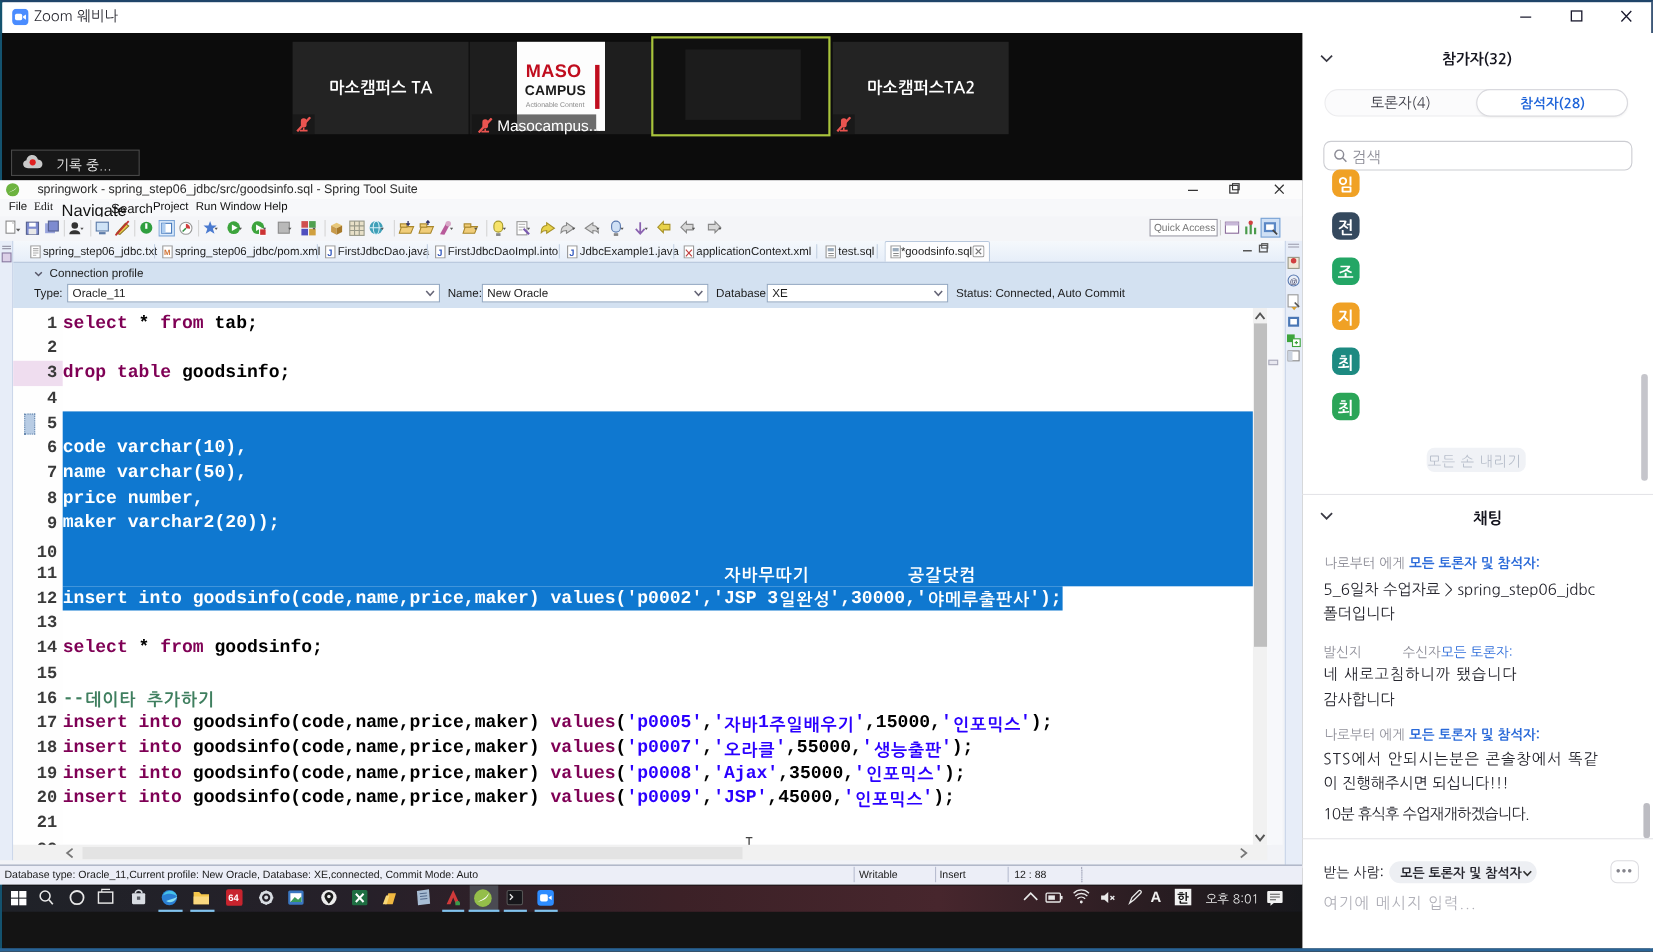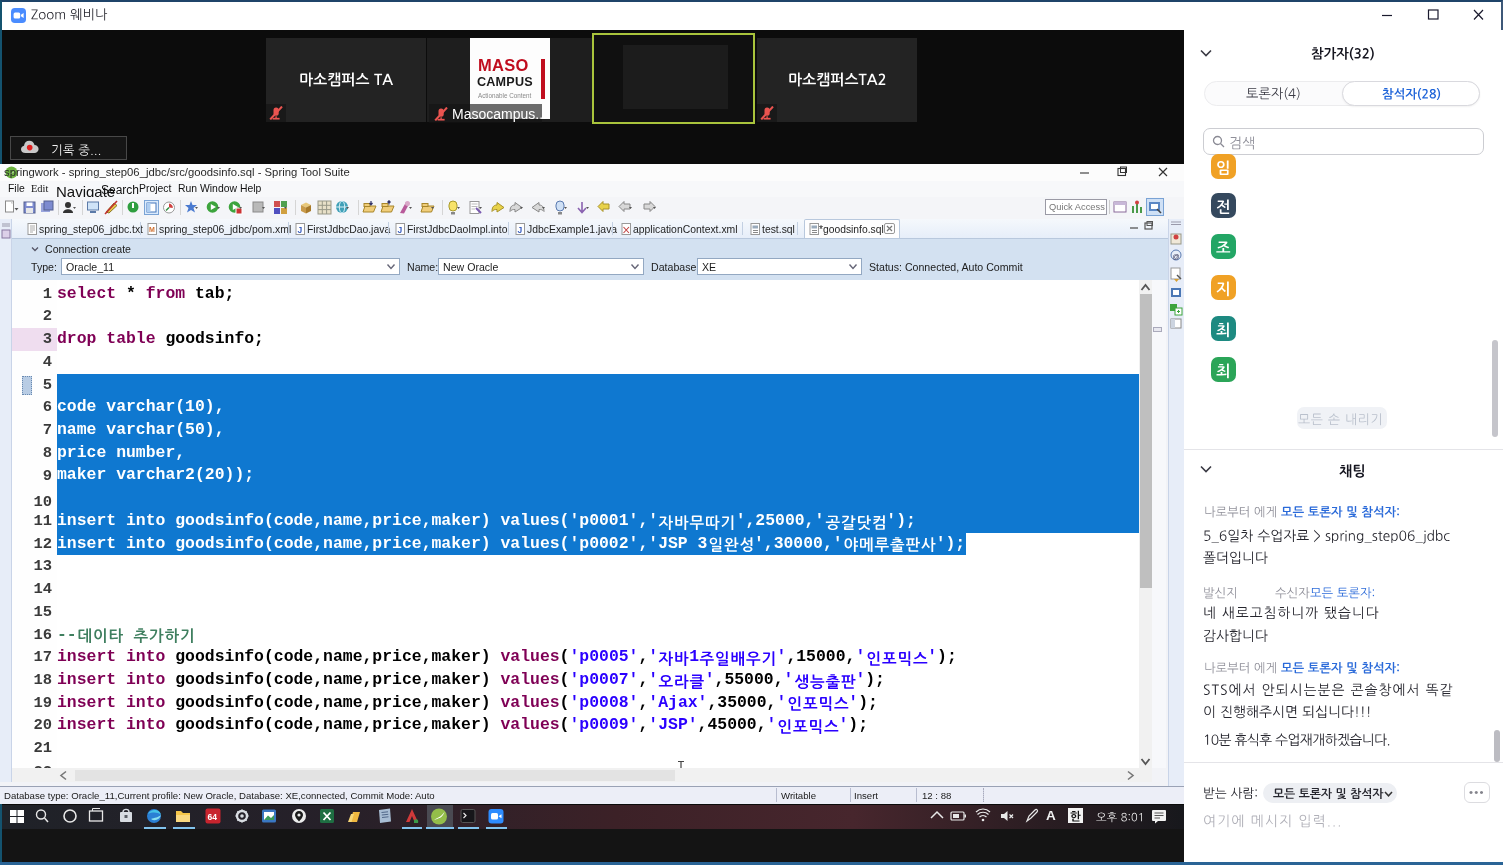--- a/index.html
+++ b/index.html
@@ -60,21 +60,21 @@
     <svg class="abs" style="left:20px;top:139px" width="20" height="17" viewBox="0 0 20 17">
 <path d="M5.5 14 C2.5 14 1 12.2 1 10.2 C1 8.4 2.3 7 4 6.7 C4.3 3.8 6.4 1.8 9.3 1.8 C11.8 1.8 13.9 3.4 14.5 5.9 C16.8 6 18.6 7.6 18.6 10 C18.6 12.3 16.8 14 14.4 14 Z" fill="#c9c9c9"></path>
 <circle cx="9.7" cy="8.6" r="2.8" fill="#e02020"></circle>
     </svg>
     <div class="abs" style="left:0;top:164px;width:1184px;height:640px;background:#f2f3f7"></div>
     <div class="abs" style="left:0;top:164px;width:1184px;height:17px;background:#fcfcfc"></div>
     <svg class="abs" style="left:5px;top:166px" width="13" height="13" viewBox="0 0 13 13">
 <circle cx="6.5" cy="6.5" r="6" fill="#6db33f"></circle>
       <path d="M3 9 C5 8 9 7.5 10.5 3.5 C9 6.5 6 7 3 9Z" fill="#fff"></path>
     </svg>
-    <div class="abs" style="left:4px;top:166px;font-size:11.3px;color:#2a2a2a;font-family:'Liberation Sans'">springwork - spring_step06_jdbc/src/goodsinfo.sql - Spring Tool Suite</div>
+    <div class="abs" style="left:34px;top:166px;font-size:11.3px;color:#2a2a2a;font-family:'Liberation Sans'">springwork - spring_step06_jdbc/src/goodsinfo.sql - Spring Tool Suite</div>
     <svg class="abs" style="left:1075px;top:166px" width="100" height="13" viewBox="0 0 100 13">
 <path d="M5 7 L14 7" stroke="#333" stroke-width="1.1"></path>
 <rect x="43" y="2.5" width="7.5" height="7" fill="none" stroke="#333" stroke-width="1.1"></rect>
 <rect x="45.5" y="1" width="6" height="5.5" fill="none" stroke="#333" stroke-width="1"></rect>
 <path d="M84 2 L92 10 M92 2 L84 10" stroke="#333" stroke-width="1.2"></path>
     </svg>
     <div class="abs" style="left:0;top:181px;width:1184px;height:16px;background:#f7f8fa"></div>
     <div class="abs" style="left:8px;top:182.5px;font-size:10.4px;color:#111;font-family:'Liberation Sans'">File</div>
     <div class="abs" style="left:31px;top:182.5px;font-size:10.4px;color:#111;font-family:Liberation Serif, serif">Edit</div>
     <div class="abs" style="left:56px;top:182.5px;font-size:15px;color:#111;font-family:Liberation Sans, sans-serif">Navigate</div>
@@ -306,21 +306,21 @@
     <svg class="abs" style="left:884px;top:223px" width="11" height="11" viewBox="0 0 11 11">
       <rect x="0.5" y="0.5" width="10" height="10" rx="1.5" fill="none" stroke="#999"></rect>
       <path d="M3 3 L8 8 M8 3 L3 8" stroke="#777" stroke-width="1.2"></path>
     </svg>
     <svg class="abs" style="left:1128px;top:221px" width="30" height="10" viewBox="0 0 30 10">
 <path d="M2 7 L10 7" stroke="#555" stroke-width="1.3"></path>
       <rect x="17" y="2" width="7" height="6" fill="none" stroke="#555" stroke-width="1.2"></rect>
       <rect x="19" y="0.5" width="5.5" height="4" fill="none" stroke="#555"></rect>
     </svg>
     <div class="abs" style="left:12px;top:238px;width:1157px;height:42px;background:#d3e1f1;border-top:1px solid #b8c8dd"></div>
-    <div class="abs" style="left:45px;top:243px;font-size:10.6px;color:#1c1c1c;font-family:'Liberation Sans'">Connection create</div>
+    <div class="abs" style="left:45px;top:243px;font-size:10.6px;color:#1c1c1c;font-family:'Liberation Sans'">Connection profile</div>
     <svg class="abs" style="left:30px;top:244px" width="10" height="10" viewBox="0 0 10 10">
       <path d="M2 3.5 L5 6.5 L8 3.5" fill="none" stroke="#556" stroke-width="1.3"></path>
     </svg>
     <div class="abs" style="left:31px;top:261px;font-size:10.6px;color:#1c1c1c;font-family:'Liberation Sans'">Type:</div>
     <div class="abs" style="left:61px;top:258px;width:339px;height:17px;background:#fff;border:1px solid #93a8c2"></div>
     <div class="abs" style="left:66px;top:260.5px;font-size:10.6px;color:#1c1c1c;font-family:'Liberation Sans'">Oracle_11</div>
     <svg class="abs" style="left:386px;top:263px" width="10" height="8" viewBox="0 0 10 8">
       <path d="M1.5 1.5 L5 5.5 L8.5 1.5" fill="none" stroke="#667" stroke-width="1.4"></path>
     </svg>
     <div class="abs" style="left:407px;top:261px;font-size:10.6px;color:#1c1c1c;font-family:'Liberation Sans'">Name:</div>
@@ -368,22 +368,22 @@
     <div class="ln" style="left:8px;top:691.7px">19</div>
     <div class="ln" style="left:8px;top:714.4px">20</div>
     <div class="ln" style="left:8px;top:737.1px">21</div>
     <div class="ln" style="left:8px;top:760.8px;height:10px;overflow:hidden">22</div>
     <div class="cl" style="top:282.70px"><span style="color:#7f0055">select</span><span style="color:#000000"> * </span><span style="color:#7f0055">from</span><span style="color:#000000"> tab;</span></div>
     <div class="cl" style="top:328.14px"><span style="color:#7f0055">drop table</span><span style="color:#000000"> goodsinfo;</span></div>
     <div class="cl" style="top:396.30px"><span style="color:#ffffff">code varchar(10),</span></div>
     <div class="cl" style="top:419.02px"><span style="color:#ffffff">name varchar(50),</span></div>
     <div class="cl" style="top:441.74px"><span style="color:#ffffff">price number,</span></div>
     <div class="cl" style="top:464.46px"><span style="color:#ffffff">maker varchar2(20));</span></div>
-    <div class="cl" style="top:509.90px"><span style="color:#ffffff">insert into goodsinfo(code,name,price,maker) values('p0001','</span><span class="kp" style="width:77.50px"></span><span style="color:#ffffff">',25000,'</span><span class="kp" style="width:62.00px"></span><span style="color:#ffffff">');</span></div>
     <div class="cl" style="top:532.62px"><span style="color:#ffffff">insert into goodsinfo(code,name,price,maker) values('p0002','JSP 3</span><span class="kp" style="width:46.50px"></span><span style="color:#ffffff">',30000,'</span><span class="kp" style="width:93.00px"></span><span style="color:#ffffff">');</span></div>
+    <div class="cl" style="top:578.06px"><span style="color:#7f0055">select</span><span style="color:#000000"> * </span><span style="color:#7f0055">from</span><span style="color:#000000"> goodsinfo;</span></div>
     <div class="cl" style="top:623.50px"><span style="color:#3f7f5f">--</span><span class="kp" style="width:46.50px"></span><span style="color:#3f7f5f"> </span><span class="kp" style="width:62.00px"></span></div>
     <div class="cl" style="top:646.22px"><span style="color:#7f0055">insert into</span><span style="color:#000000"> goodsinfo(code,name,price,maker) </span><span style="color:#7f0055">values</span><span style="color:#000000">(</span><span style="color:#2a00ff">'p0005'</span><span style="color:#000000">,</span><span style="color:#2a00ff">'</span><span class="kp" style="width:31.00px"></span><span style="color:#2a00ff">1</span><span class="kp" style="width:77.50px"></span><span style="color:#2a00ff">'</span><span style="color:#000000">,15000,</span><span style="color:#2a00ff">'</span><span class="kp" style="width:62.00px"></span><span style="color:#2a00ff">'</span><span style="color:#000000">);</span></div>
     <div class="cl" style="top:668.94px"><span style="color:#7f0055">insert into</span><span style="color:#000000"> goodsinfo(code,name,price,maker) </span><span style="color:#7f0055">values</span><span style="color:#000000">(</span><span style="color:#2a00ff">'p0007'</span><span style="color:#000000">,</span><span style="color:#2a00ff">'</span><span class="kp" style="width:46.50px"></span><span style="color:#2a00ff">'</span><span style="color:#000000">,55000,</span><span style="color:#2a00ff">'</span><span class="kp" style="width:62.00px"></span><span style="color:#2a00ff">'</span><span style="color:#000000">);</span></div>
     <div class="cl" style="top:691.66px"><span style="color:#7f0055">insert into</span><span style="color:#000000"> goodsinfo(code,name,price,maker) </span><span style="color:#7f0055">values</span><span style="color:#000000">(</span><span style="color:#2a00ff">'p0008'</span><span style="color:#000000">,</span><span style="color:#2a00ff">'Ajax'</span><span style="color:#000000">,35000,</span><span style="color:#2a00ff">'</span><span class="kp" style="width:62.00px"></span><span style="color:#2a00ff">'</span><span style="color:#000000">);</span></div>
     <div class="cl" style="top:714.38px"><span style="color:#7f0055">insert into</span><span style="color:#000000"> goodsinfo(code,name,price,maker) </span><span style="color:#7f0055">values</span><span style="color:#000000">(</span><span style="color:#2a00ff">'p0009'</span><span style="color:#000000">,</span><span style="color:#2a00ff">'JSP'</span><span style="color:#000000">,45000,</span><span style="color:#2a00ff">'</span><span class="kp" style="width:62.00px"></span><span style="color:#2a00ff">'</span><span style="color:#000000">);</span></div>
     <svg class="abs" style="left:675px;top:760px" width="12" height="17" viewBox="0 0 12 17">
       <path d="M3 1.5 L9 1.5 M6 1.5 L6 15.5 M3 15.5 L9 15.5" stroke="#444" stroke-width="1.2" fill="none"></path>
     </svg>
     <div class="abs" style="left:1139px;top:280px;width:13px;height:488px;background:#f1f1f1"></div>
     <svg class="abs" style="left:1139px;top:282px" width="13" height="12" viewBox="0 0 13 12">

